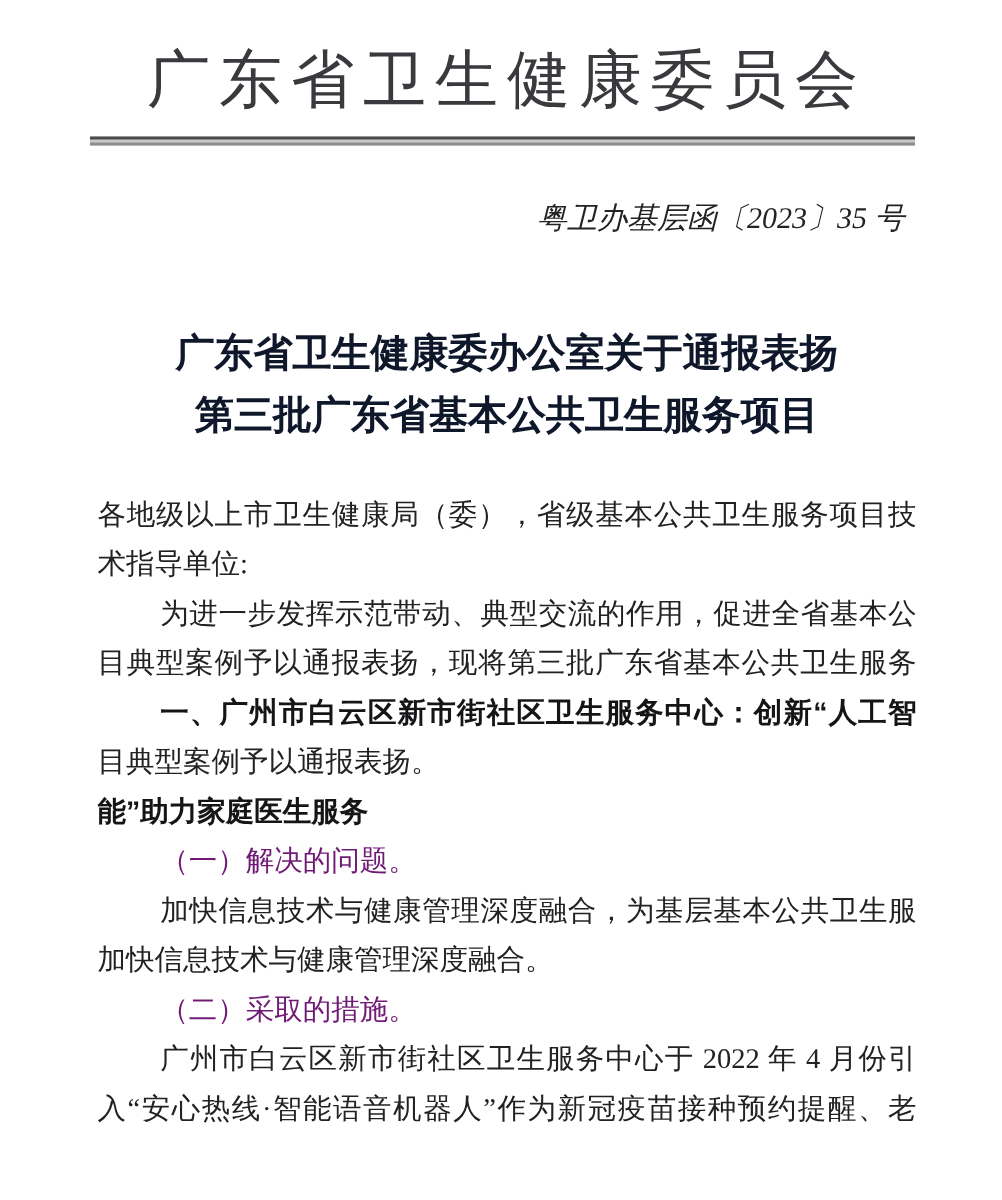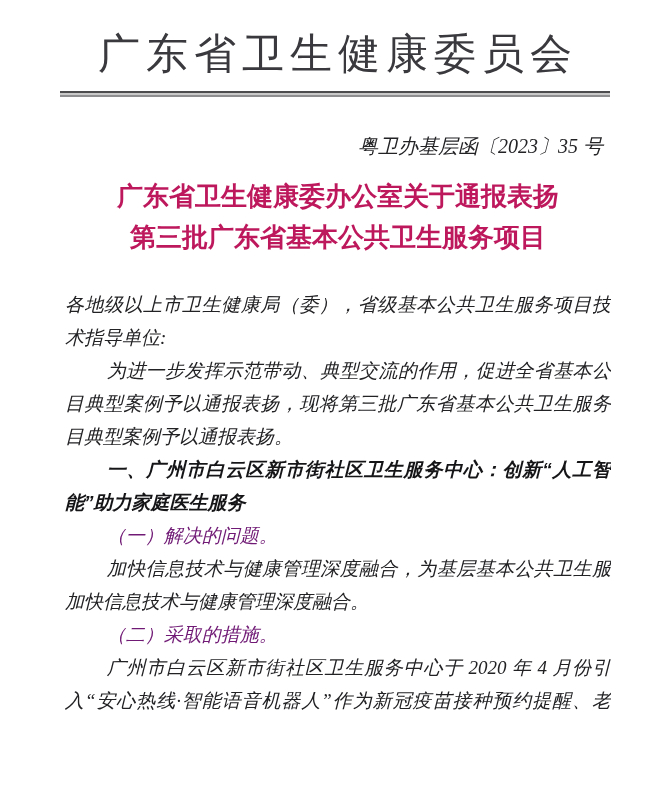--- a/index.html
+++ b/index.html
@@ -39,32 +39,32 @@
     text-align:right;
     padding-right:8px;
     font-size:20px;
     line-height:26px;
     color:#232326;
     font-style:italic;
   }
 
   
   .notice-title {
-    margin-top:17px;
+    margin-top:56px;
     text-align:center;
     font-weight:bold;
-    color:#be185d;
+    color:#0f172a;
   }
   .notice-title .t-line {
     font-size:26px;
     line-height:41px;
   }
 
   
-  .body-block { margin-top:30px;font-style:italic; }
+  .body-block { margin-top:30px; }
   .line {
     font-size:19px;
     line-height:33px;
     height:33px;
     overflow:hidden;
     color:#222225;
   }
   .line.j { text-align:justify; }
   .line.j::after { content:""; display:inline-block; width:100%; height:0; }
   .line.indent { text-indent:2.2em; }
@@ -90,25 +90,25 @@
     <div class="notice-title">
       <div class="t-line">广东省卫生健康委办公室关于通报表扬</div>
       <div class="t-line">第三批广东省基本公共卫生服务项目</div>
     </div>
 
     <div class="body-block">
         <div class="line normal j">各地级以上市卫生健康局（委），省级基本公共卫生服务项目技</div>
         <div class="line normal">术指导单位:</div>
         <div class="line normal indent j">为进一步发挥示范带动、典型交流的作用，促进全省基本公</div>
         <div class="line normal j">目典型案例予以通报表扬，现将第三批广东省基本公共卫生服务项</div>
+        <div class="line heading indent j">一、广州市白云区新市街社区卫生服务中心：创新“人工智</div>
         <div class="line normal">目典型案例予以通报表扬。</div>
-        <div class="line heading indent j">一、广州市白云区新市街社区卫生服务中心：创新“人工智</div>
         <div class="line heading">能”助力家庭医生服务</div>
         <div class="line kaiti indent">（一）解决的问题。</div>
         <div class="line normal indent j">加快信息技术与健康管理深度融合，为基层基本公共卫生服</div>
         <div class="line normal">加快信息技术与健康管理深度融合。</div>
         <div class="line kaiti indent">（二）采取的措施。</div>
-        <div class="line normal indent j">广州市白云区新市街社区卫生服务中心于 2020 年 4 月份引</div>
+        <div class="line normal indent j">广州市白云区新市街社区卫生服务中心于 2022 年 4 月份引</div>
         <div class="line normal j">入“安心热线·智能语音机器人”作为新冠疫苗接种预约提醒、老</div>
       </div>
 
   </div>
 </div>
 
 </body></html>

